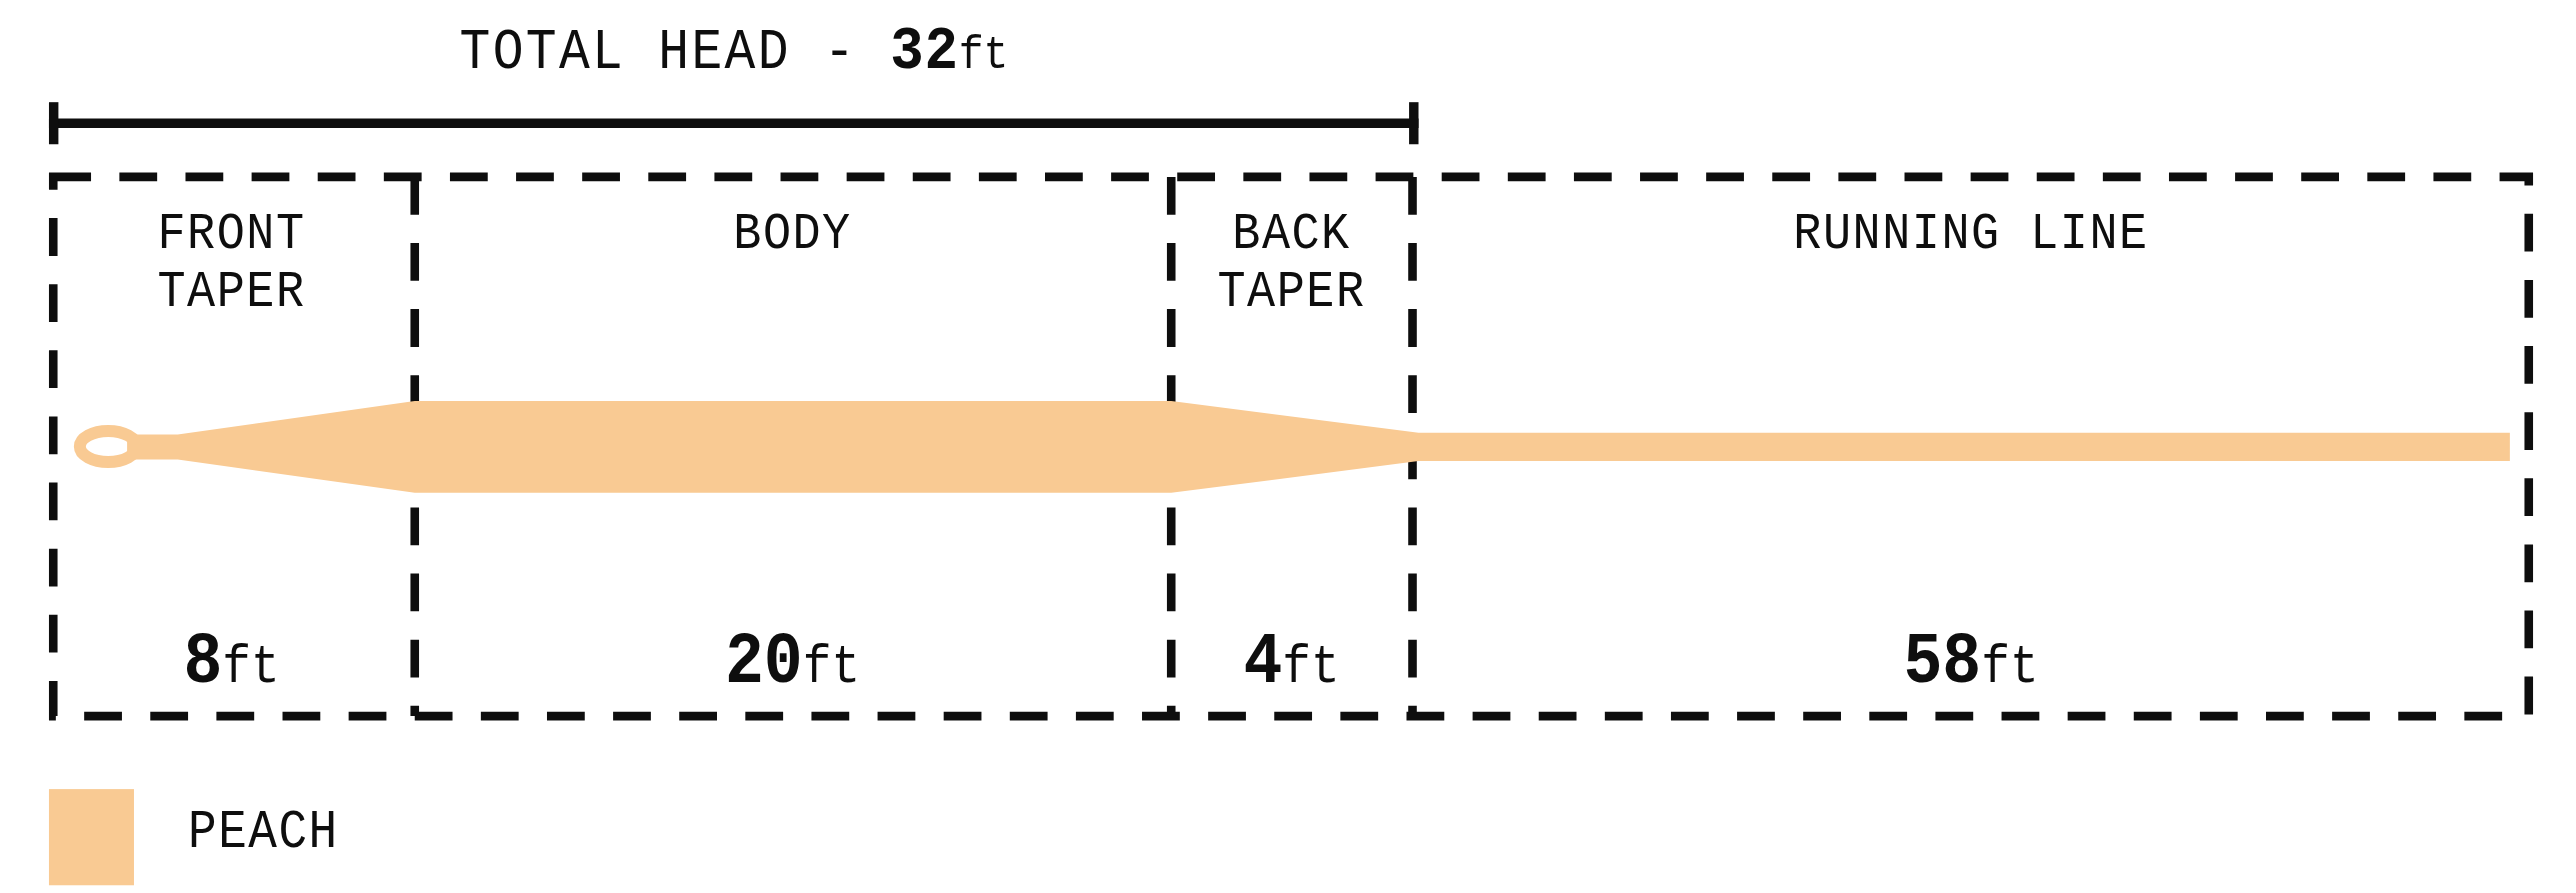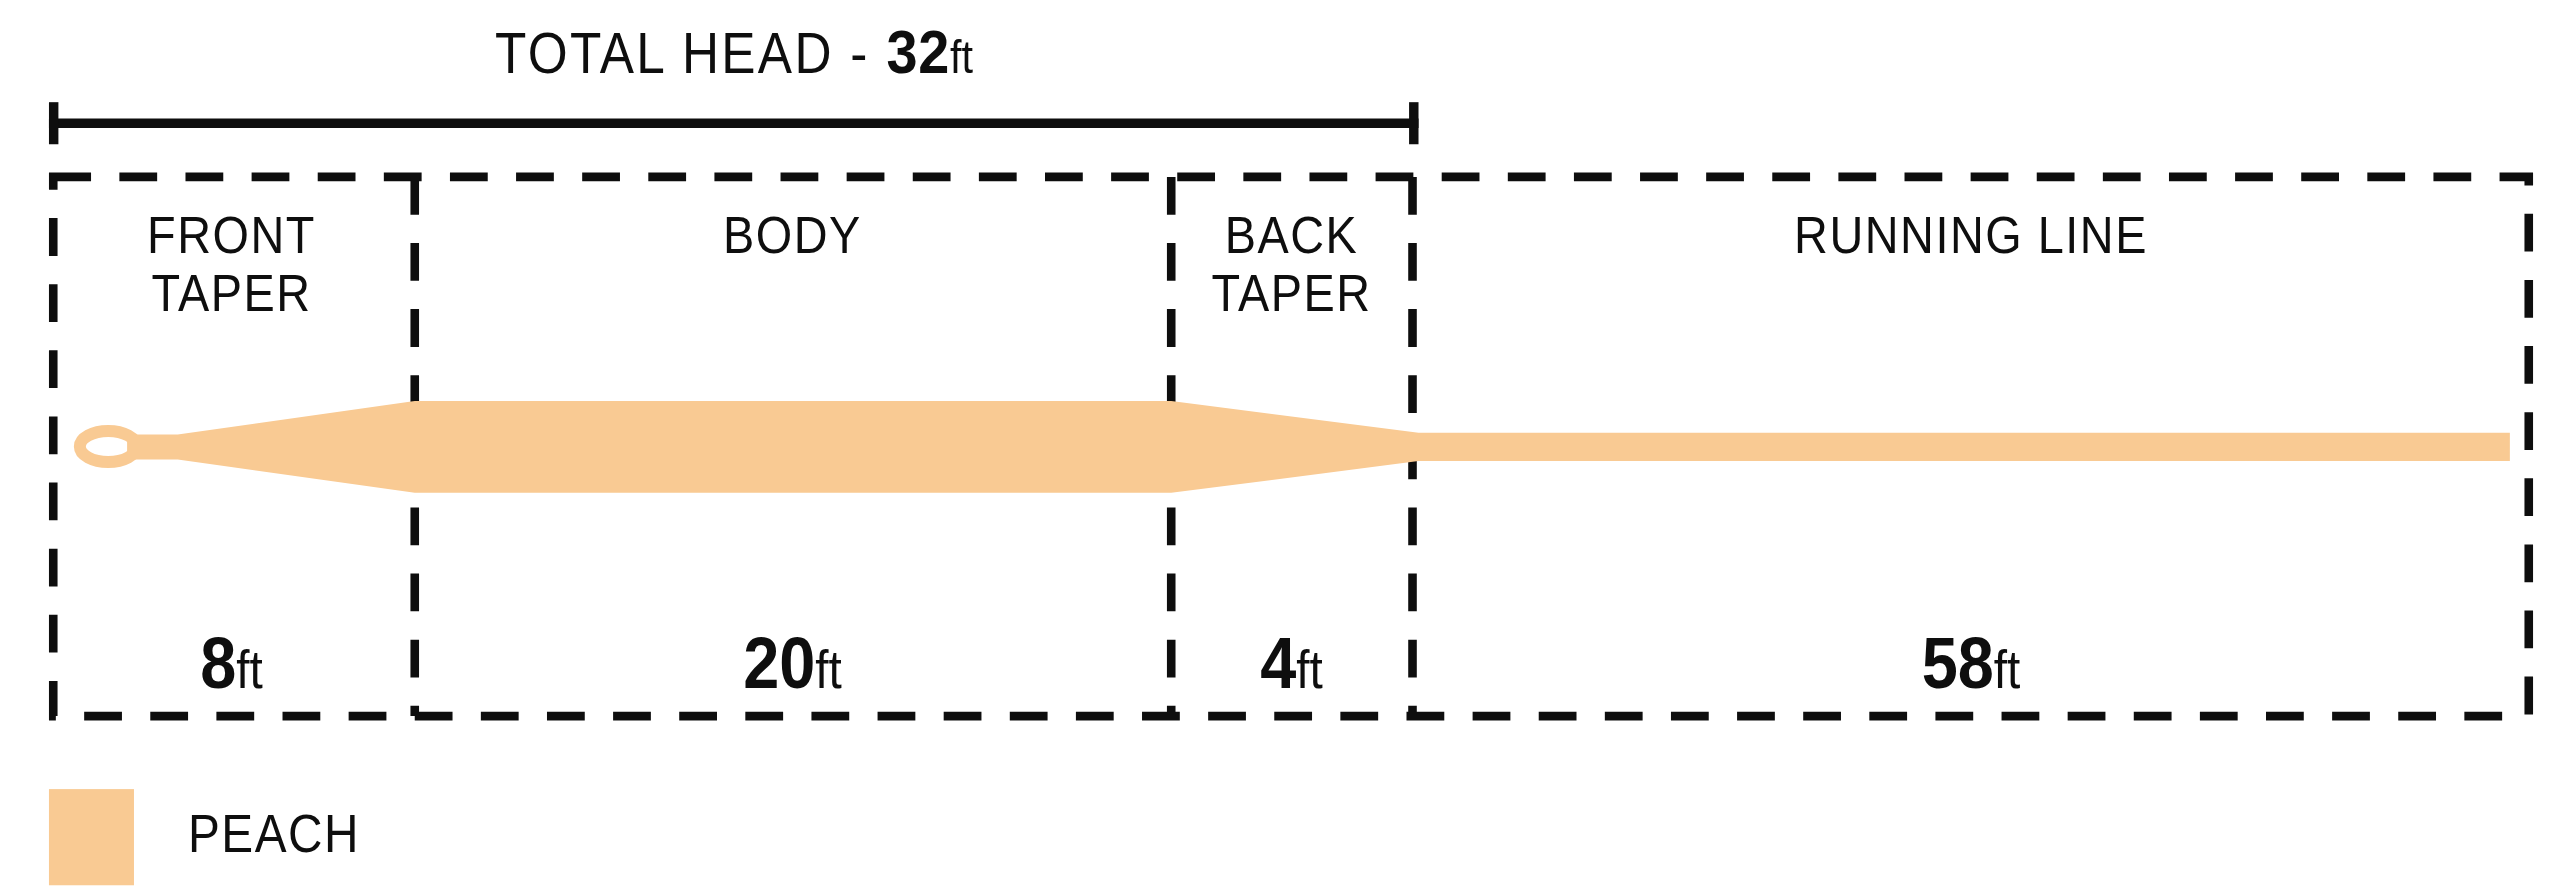--- a/index.html
+++ b/index.html
@@ -1,18 +1,18 @@
 <!DOCTYPE html>
 <html style="font-size:13.7px"><head>
 <meta charset="utf-8">
 <style>
   html,body { margin:0; padding:0; background:#ffffff; }
   .canvas {
     position:relative; width:2576px; height:893px; background:#ffffff;
-    font-family:Liberation Sans, sans-serif; color:#0e0e0e; overflow:hidden;
+    font-family:Liberation Mono, monospace; color:#0e0e0e; overflow:hidden;
   }
   .cond { transform:scaleX(0.9); }
 
   
   .title {
     position:absolute; left:49px; top:19px; width:1370px;
     text-align:center; white-space:nowrap;
     font-size:57px; font-weight:400; letter-spacing:2.6px; line-height:65px;
     transform-origin:50% 0;
   }

